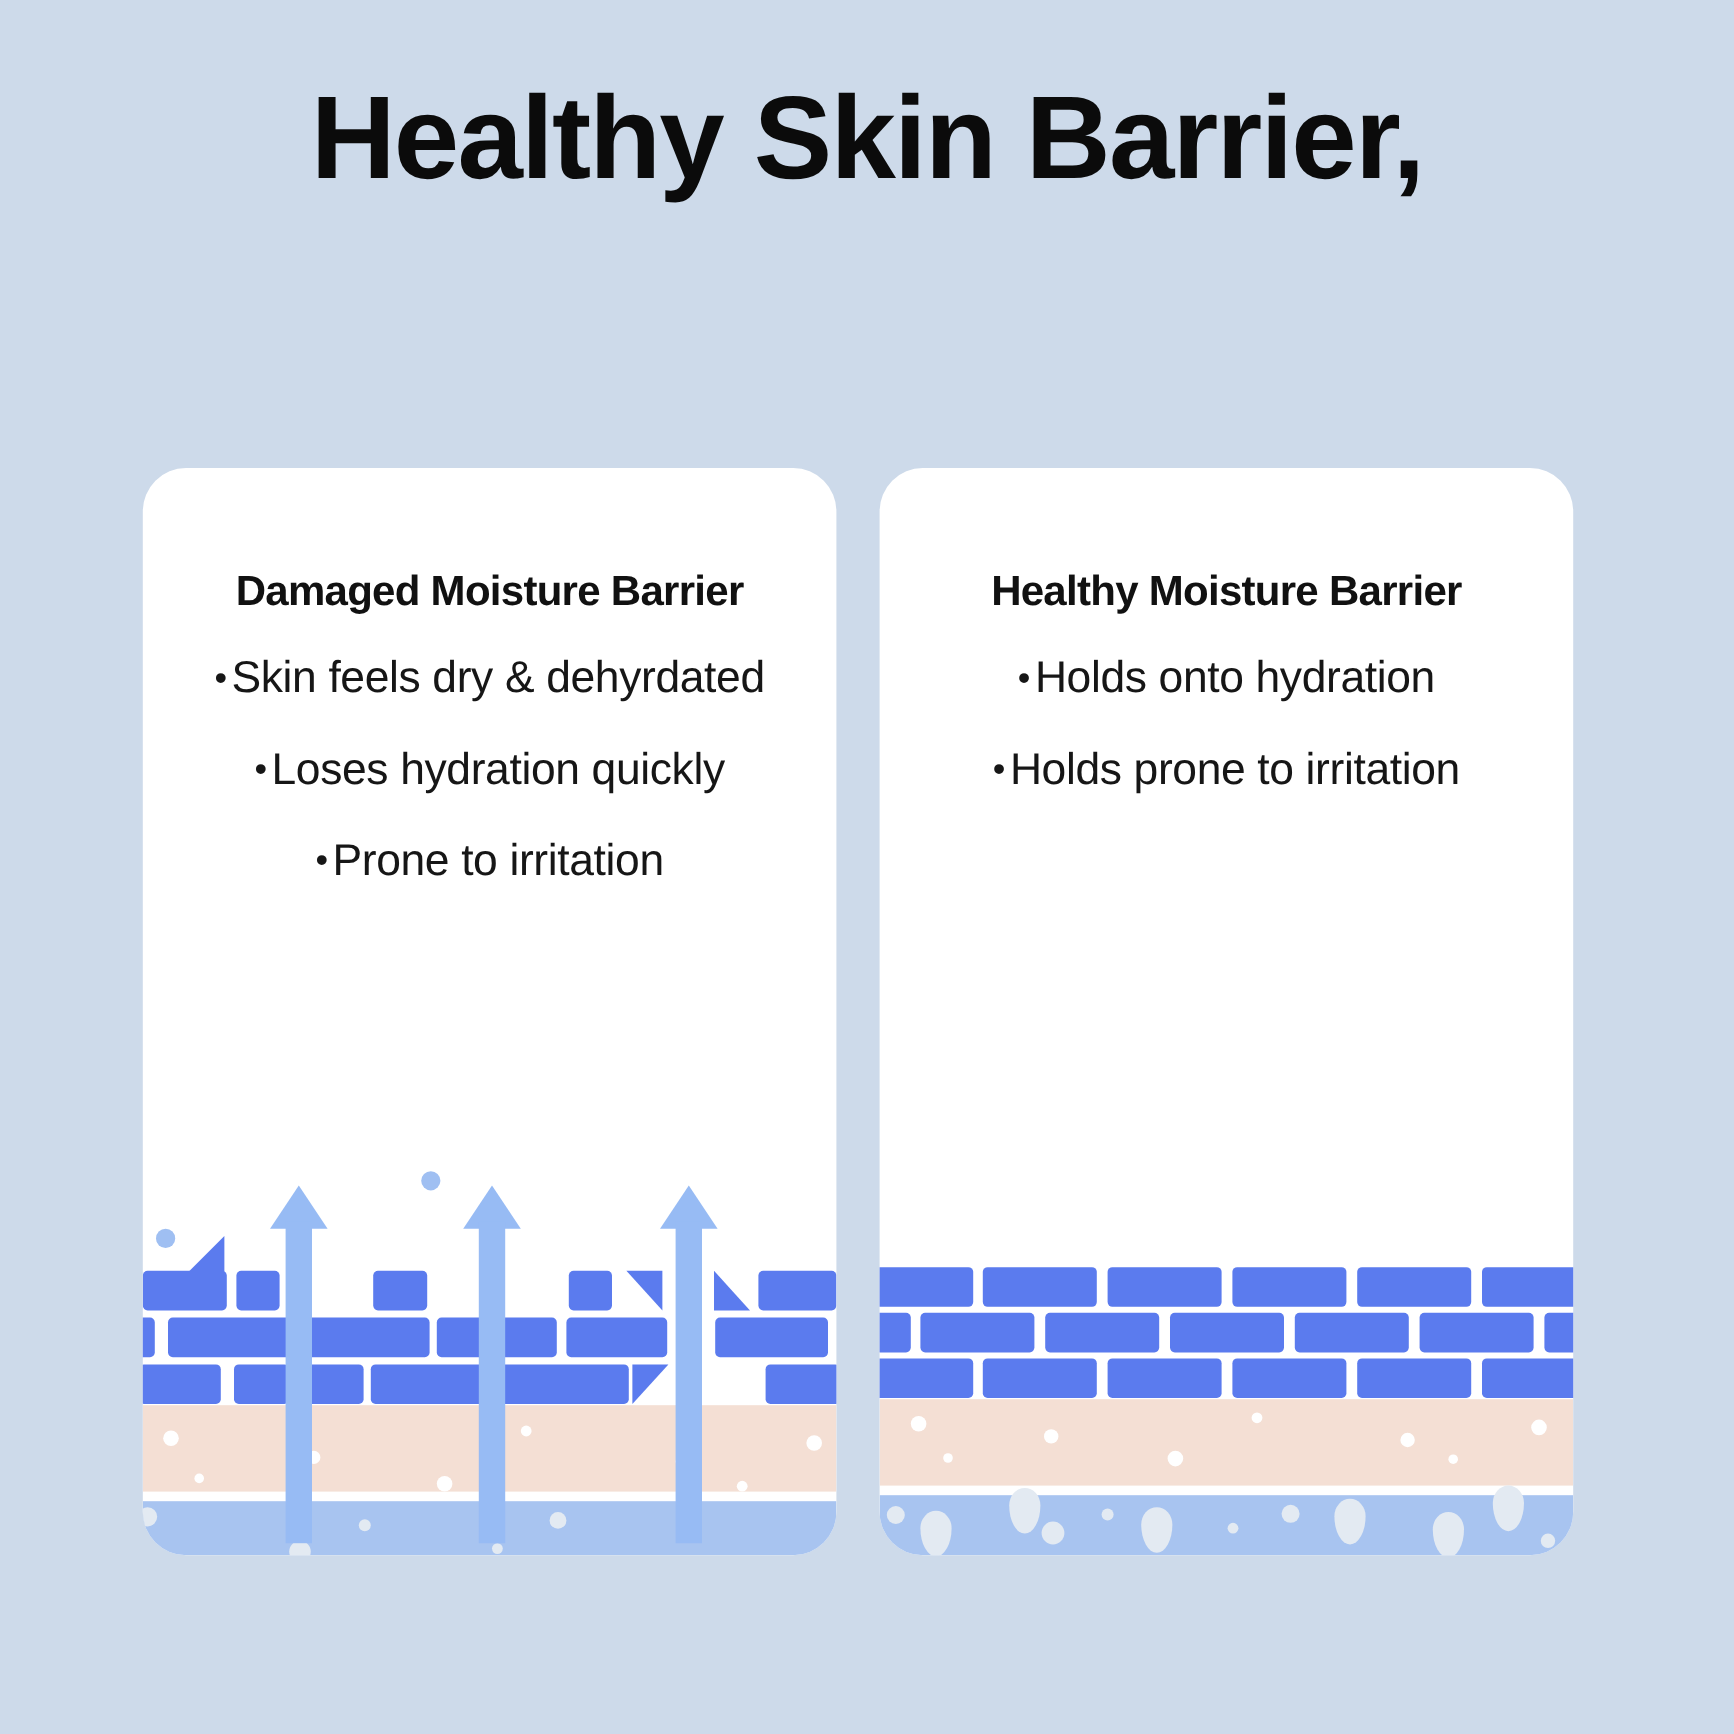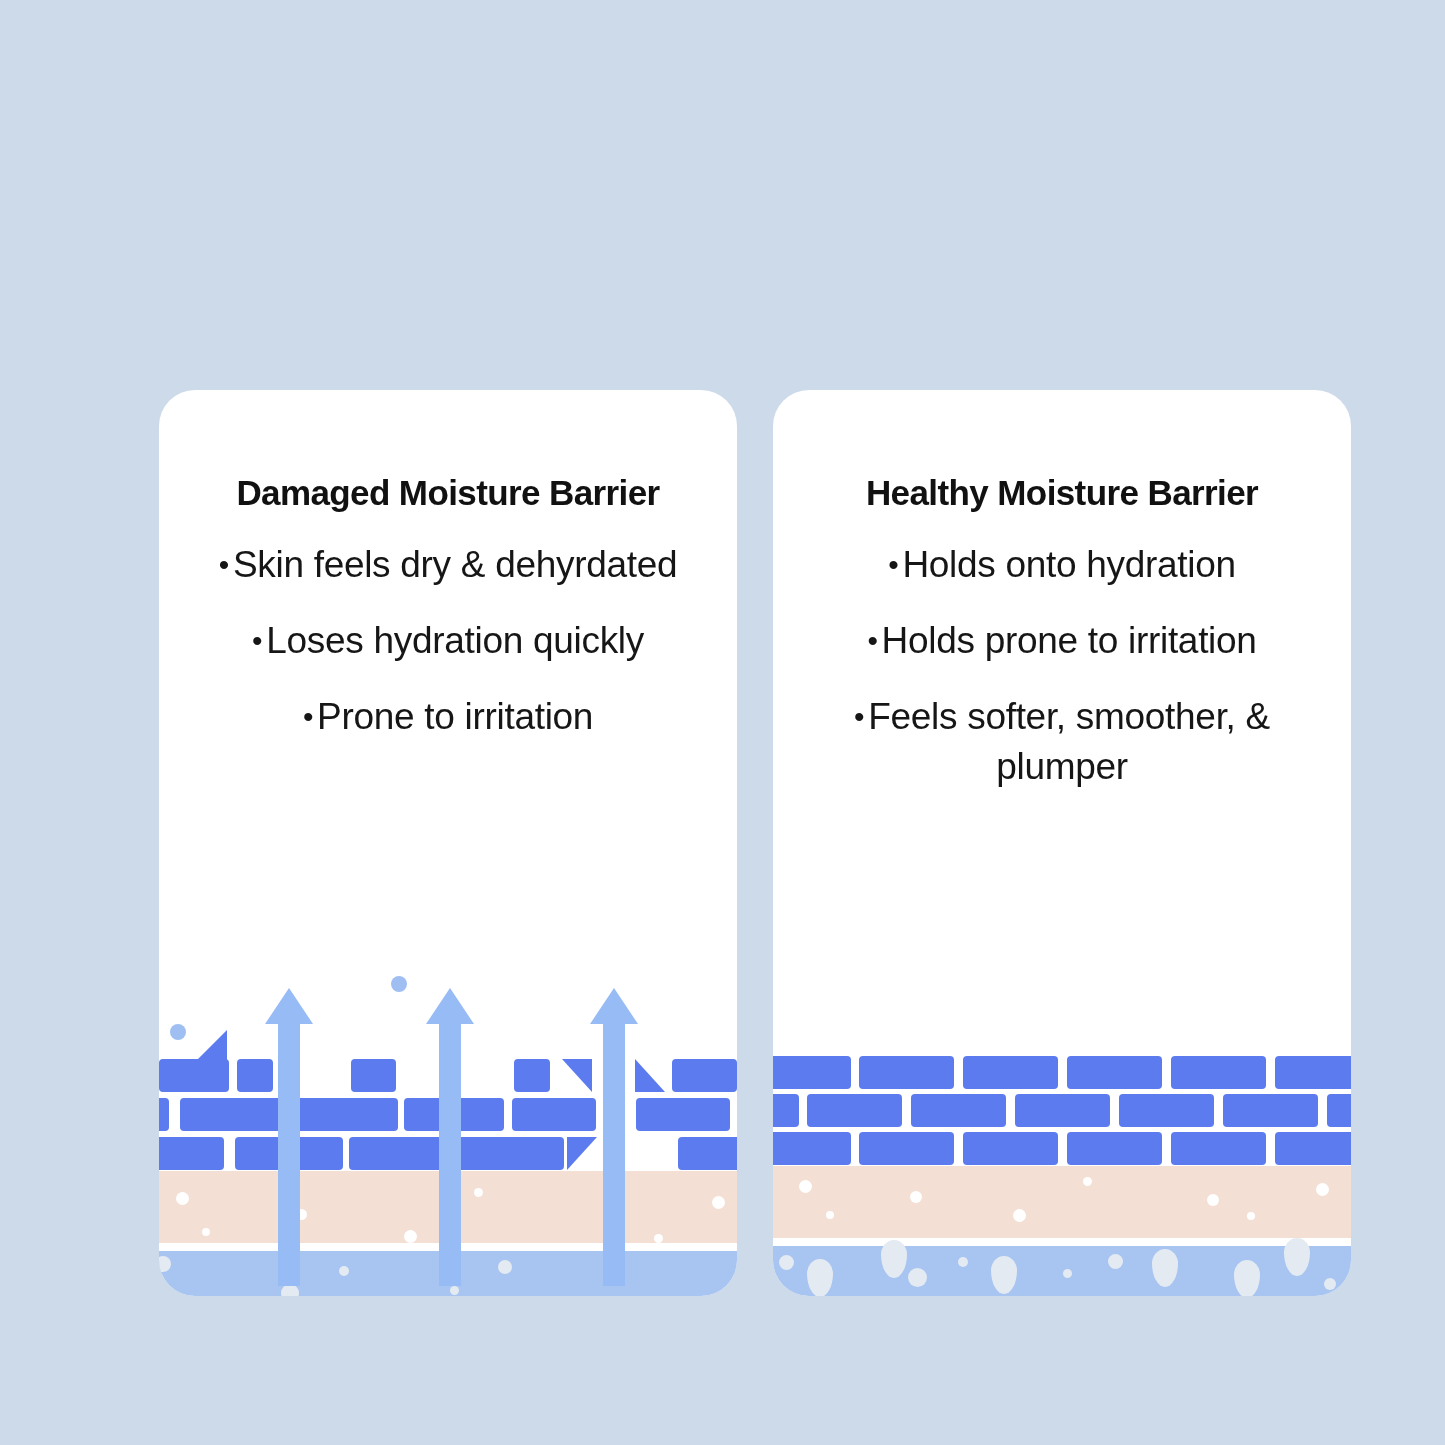--- a/index.html
+++ b/index.html
@@ -34,21 +34,20 @@
 
   
   .card {
     position: absolute;
     top: 390px;
     width: 578px;
     height: 906px;
     background: #FFFFFF;
     border-radius: 36px;
     overflow: hidden;
-    margin-left: 40px;
   }
   #card-damaged { left: 119px; }
   #card-healthy { left: 733px; }
 
   .card-heading {
     position: absolute;
     top: 83px;
     left: 0;
     width: 578px;
     text-align: center;
@@ -155,20 +154,21 @@
     height: 0;
     border-left: 24px solid transparent;
     border-right: 24px solid transparent;
     border-bottom: 36px solid #97BBF4;
   }
 </style>
 </head>
 <body>
 
 <div id="page-title">
+  <span class="title-line">Healthy Skin Barrier,</span>
 </div>
 
 <div class="card" id="card-damaged">
 
   <div class="card-heading">Damaged Moisture Barrier</div>
 
   <ul class="bullet-list" id="list-damaged">
     <li class="bullet-item">
       <span class="bullet-dot">•</span><span>Skin feels dry &amp; dehyrdated</span>
     </li>
@@ -248,23 +248,20 @@
 
   <div class="card-heading">Healthy Moisture Barrier</div>
 
   <ul class="bullet-list" id="list-healthy">
     <li class="bullet-item">
       <span class="bullet-dot">•</span><span>Holds onto hydration</span>
     </li>
     <li class="bullet-item">
       <span class="bullet-dot">•</span><span>Holds prone to irritation</span>
     </li>
-    <li class="bullet-item">
-      <span class="bullet-dot">•</span><span>Feels softer, smoother, &amp; plumper</span>
-    </li>
   </ul>
 
   <div class="illustration">
 
     <div class="layer-dermis" style="top:200px;height:72px;"></div>
 
     <div class="layer-hydration" style="top:280px;height:50px;"></div>
 
     <div class="brick" style="left:-4px;top:90px;width:82px;height:33px;"></div>
     <div class="brick" style="left:86px;top:90px;width:95px;height:33px;"></div>

